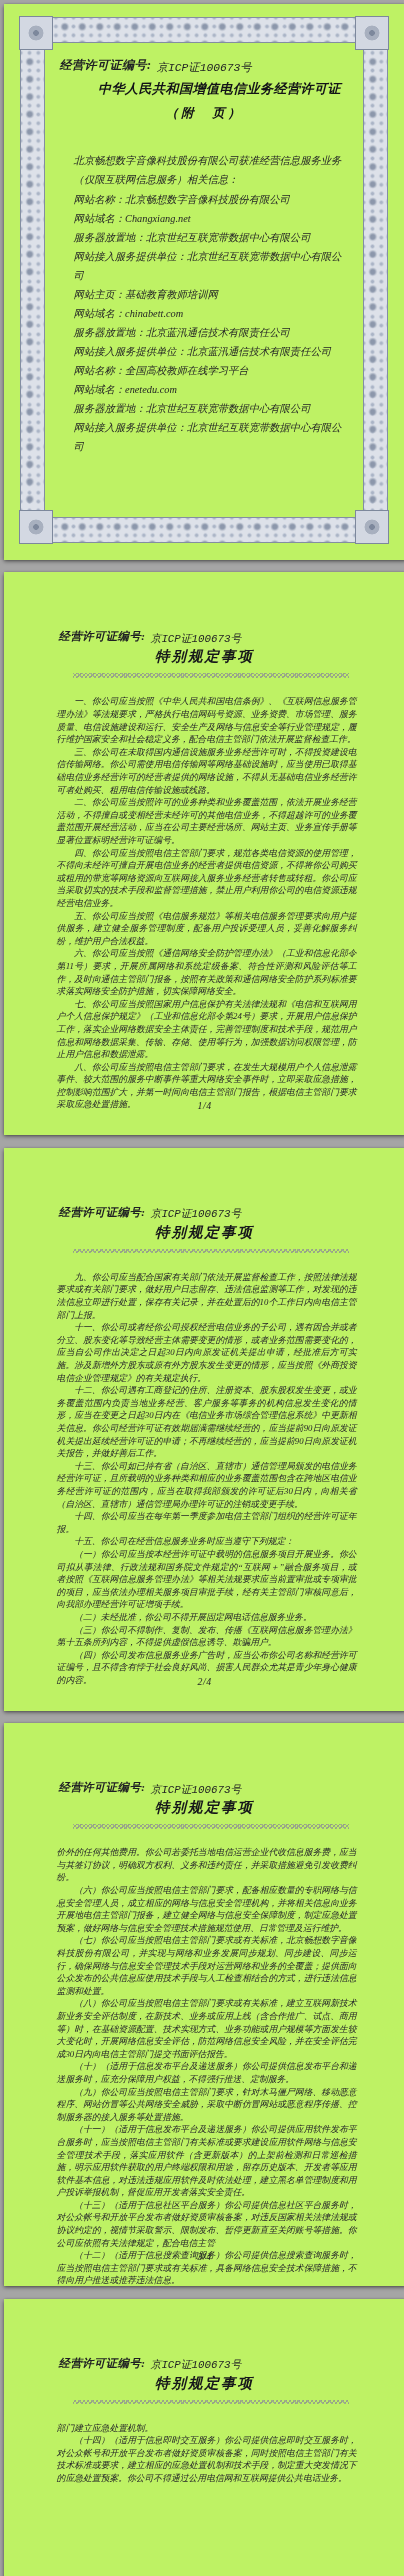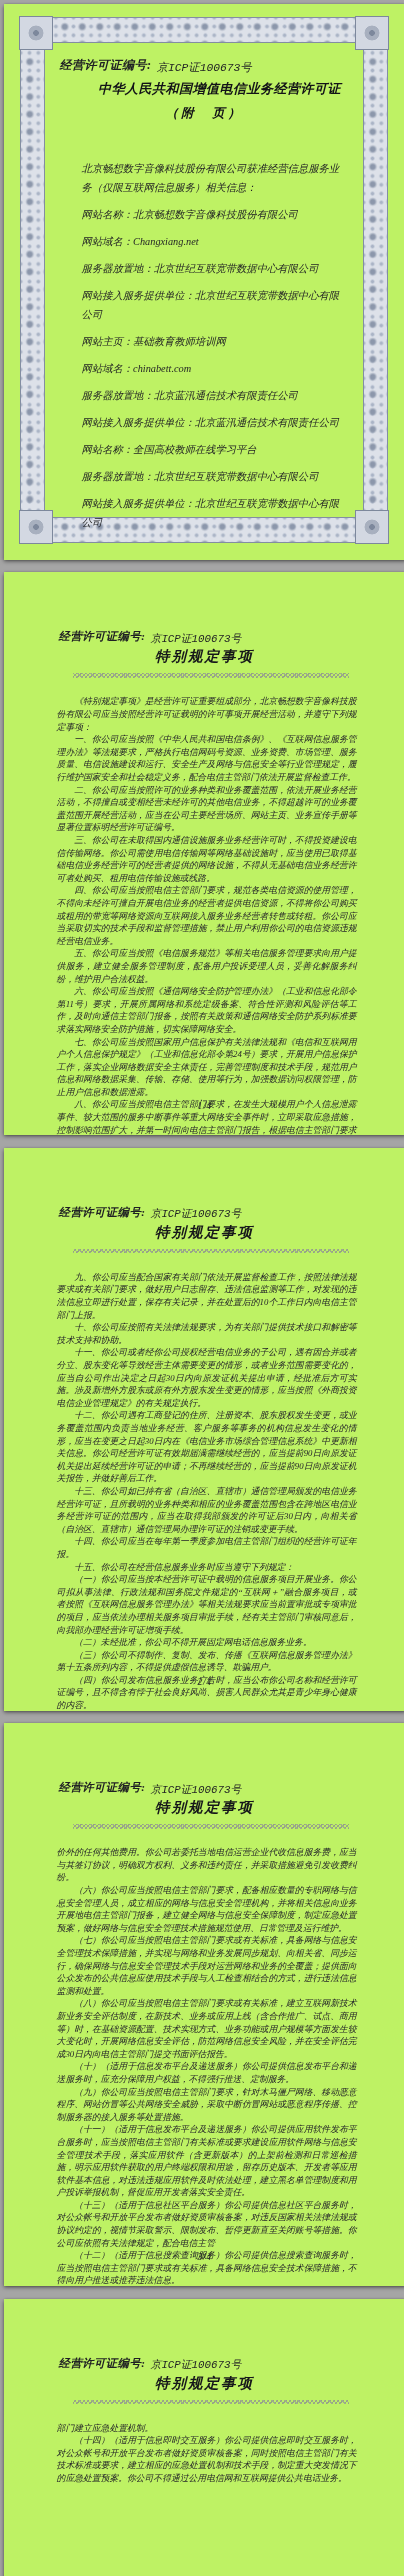--- a/index.html
+++ b/index.html
@@ -52,21 +52,21 @@
   .fc-tl { top:-1px; left:-1px; }   .fc-tr { top:-1px; right:-1px; }
   .fc-bl { bottom:-1px; left:-1px; } .fc-br { bottom:-1px; right:-1px; }
 
   
   .p1-head { position:absolute; top:53px; left:56px; white-space:nowrap; }
   .p1-head .lbl { font-size:12px; font-weight:bold; letter-spacing:0.5px; }
   .p1-head .num { font-size:11.3px; font-family:"Liberation Mono","DejaVu Sans Mono",monospace; position:relative; top:2.1px; margin-left:3.1px; }
   .p1-title { position:absolute; top:76px; left:15px; width:100%; text-align:center; font-size:13px; font-weight:bold; letter-spacing:0.5px; color:#121317; }
   .p1-sub   { position:absolute; top:101px; left:0; width:100%; text-align:center; font-size:12.4px; font-weight:bold; letter-spacing:3.1px; color:#121317; }
   .p1-body  { position:absolute; top:147px; left:70px; width:274px; font-size:10.3px; line-height:19px; }
-  .p1-body p { margin:8px; }
+  .p1-body p { margin:0; }
   .p1-intro { margin-bottom:1px !important; }
 
   
   .pv-head { position:absolute; top:57px; left:55px; white-space:nowrap; }
   .pv-head .lbl { font-size:11.3px; font-weight:bold; letter-spacing:0.5px; }
   .pv-head .num { font-size:10.8px; font-family:"Liberation Mono","DejaVu Sans Mono",monospace; position:relative; top:1.5px; margin-left:3.1px; }
   .pv-title { position:absolute; top:75px; left:0; width:100%; text-align:center; font-size:14.4px; font-weight:bold; letter-spacing:2.1px; color:#16171a; }
   .zigzag {
     position:absolute; top:101px; left:69px; right:57px; height:4.6px;
     background-image:
@@ -110,56 +110,55 @@
       <p class="p1-intro">北京畅想数字音像科技股份有限公司获准经营信息服务业务（仅限互联网信息服务）相关信息：</p>
       <p>网站名称：北京畅想数字音像科技股份有限公司</p>
       <p>网站域名：Changxiang.net</p>
       <p>服务器放置地：北京世纪互联宽带数据中心有限公司</p>
       <p>网站接入服务提供单位：北京世纪互联宽带数据中心有限公司</p>
       <p>网站主页：基础教育教师培训网</p>
       <p>网站域名：chinabett.com</p>
       <p>服务器放置地：北京蓝汛通信技术有限责任公司</p>
       <p>网站接入服务提供单位：北京蓝汛通信技术有限责任公司</p>
       <p>网站名称：全国高校教师在线学习平台</p>
+      <p>网站域名：enetedu.com</p>
       <p>服务器放置地：北京世纪互联宽带数据中心有限公司</p>
       <p>网站接入服务提供单位：北京世纪互联宽带数据中心有限公司</p>
     </div>
   </div>
 
   <div class="page page-prov">
     <div class="pv-head">
       <span class="lbl">经营许可证编号:</span>
       <span class="num">京ICP证100673号</span>
     </div>
     <div class="pv-title">特别规定事项</div>
     <div class="zigzag"></div>
     <div class="pv-body">
-      <p>《特别规定事项》是经营许可证重要组成部分，北京畅想数字音像科技股份有限公司应当按照经营许可证载明的许可事项开展经营活动，并遵守下列规定事项：</p>
       <p>一、你公司应当按照《中华人民共和国电信条例》、《互联网信息服务管理办法》等法规要求，严格执行电信网码号资源、业务资费、市场管理、服务质量、电信设施建设和运行、安全生产及网络与信息安全等行业管理规定，履行维护国家安全和社会稳定义务，配合电信主管部门依法开展监督检查工作。</p>
+      <p>三、你公司在未取得国内通信设施服务业务经营许可时，不得投资建设电信传输网络。你公司需使用电信传输网等网络基础设施时，应当使用已取得基础电信业务经营许可的经营者提供的网络设施，不得从无基础电信业务经营许可者处购买、租用电信传输设施或线路。</p>
       <p>二、你公司应当按照许可的业务种类和业务覆盖范围，依法开展业务经营活动，不得擅自或变相经营未经许可的其他电信业务，不得超越许可的业务覆盖范围开展经营活动，应当在公司主要经营场所、网站主页、业务宣传手册等显著位置标明经营许可证编号。</p>
-      <p>三、你公司在未取得国内通信设施服务业务经营许可时，不得投资建设电信传输网络。你公司需使用电信传输网等网络基础设施时，应当使用已取得基础电信业务经营许可的经营者提供的网络设施，不得从无基础电信业务经营许可者处购买、租用电信传输设施或线路。</p>
       <p>四、你公司应当按照电信主管部门要求，规范各类电信资源的使用管理，不得向未经许可擅自开展电信业务的经营者提供电信资源，不得将你公司购买或租用的带宽等网络资源向互联网接入服务业务经营者转售或转租。你公司应当采取切实的技术手段和监督管理措施，禁止用户利用你公司的电信资源违规经营电信业务。</p>
       <p>五、你公司应当按照《电信服务规范》等相关电信服务管理要求向用户提供服务，建立健全服务管理制度，配备用户投诉受理人员，妥善化解服务纠纷，维护用户合法权益。</p>
       <p>六、你公司应当按照《通信网络安全防护管理办法》（工业和信息化部令第11号）要求，开展所属网络和系统定级备案、符合性评测和风险评估等工作，及时向通信主管部门报备，按照有关政策和通信网络安全防护系列标准要求落实网络安全防护措施，切实保障网络安全。</p>
       <p>七、你公司应当按照国家用户信息保护有关法律法规和《电信和互联网用户个人信息保护规定》（工业和信息化部令第24号）要求，开展用户信息保护工作，落实企业网络数据安全主体责任，完善管理制度和技术手段，规范用户信息和网络数据采集、传输、存储、使用等行为，加强数据访问权限管理，防止用户信息和数据泄露。</p>
       <p>八、你公司应当按照电信主管部门要求，在发生大规模用户个人信息泄露事件、较大范围的服务中断事件等重大网络安全事件时，立即采取应急措施，控制影响范围扩大，并第一时间向电信主管部门报告，根据电信主管部门要求采取应急处置措施。</p>
     </div>
     <div class="pv-footer">1/4</div>
   </div>
 
   <div class="page page-prov">
     <div class="pv-head">
       <span class="lbl">经营许可证编号:</span>
       <span class="num">京ICP证100673号</span>
     </div>
     <div class="pv-title">特别规定事项</div>
     <div class="zigzag"></div>
     <div class="pv-body">
       <p>九、你公司应当配合国家有关部门依法开展监督检查工作，按照法律法规要求或有关部门要求，做好用户日志留存、违法信息监测等工作，对发现的违法信息立即进行处置，保存有关记录，并在处置后的10个工作日内向电信主管部门上报。</p>
-      <p>十、你公司应按照有关法律法规要求，为有关部门提供技术接口和解密等技术支持和协助。</p>
       <p>十一、你公司或者经你公司授权经营电信业务的子公司，遇有因合并或者分立、股东变化等导致经营主体需要变更的情形，或者业务范围需要变化的，应当自公司作出决定之日起30日内向原发证机关提出申请，经批准后方可实施。涉及新增外方股东或原有外方股东发生变更的情形，应当按照《外商投资电信企业管理规定》的有关规定执行。</p>
       <p>十二、你公司遇有工商登记的住所、注册资本、股东股权发生变更，或业务覆盖范围内负责当地业务经营、客户服务等事务的机构信息发生变化的情形，应当在变更之日起30日内在《电信业务市场综合管理信息系统》中更新相关信息。你公司经营许可证有效期届满需继续经营的，应当提前90日向原发证机关提出延续经营许可证的申请；不再继续经营的，应当提前90日向原发证机关报告，并做好善后工作。</p>
       <p>十三、你公司如已持有省（自治区、直辖市）通信管理局颁发的电信业务经营许可证，且所载明的业务种类和相应的业务覆盖范围包含在跨地区电信业务经营许可证的范围内，应当在取得我部颁发的许可证后30日内，向相关省（自治区、直辖市）通信管理局办理许可证的注销或变更手续。</p>
       <p>十四、你公司应当在每年第一季度参加电信主管部门组织的经营许可证年报。</p>
       <p>十五、你公司在经营信息服务业务时应当遵守下列规定：</p>
       <p>（一）你公司应当按本经营许可证中载明的信息服务项目开展业务。你公司拟从事法律、行政法规和国务院文件规定的“互联网＋”融合服务项目，或者按照《互联网信息服务管理办法》等相关法规要求应当前置审批或专项审批的项目，应当依法办理相关服务项目审批手续，经有关主管部门审核同意后，向我部办理经营许可证增项手续。</p>
       <p>（二）未经批准，你公司不得开展固定网电话信息服务业务。</p>
       <p>（三）你公司不得制作、复制、发布、传播《互联网信息服务管理办法》第十五条所列内容，不得提供虚假信息诱导、欺骗用户。</p>
       <p>（四）你公司发布信息服务业务广告时，应当公布你公司名称和经营许可证编号，且不得含有悖于社会良好风尚、损害人民群众尤其是青少年身心健康的内容。</p>
 
@@ -170,21 +169,21 @@
   <div class="page page-prov">
     <div class="pv-head">
       <span class="lbl">经营许可证编号:</span>
       <span class="num">京ICP证100673号</span>
     </div>
     <div class="pv-title">特别规定事项</div>
     <div class="zigzag"></div>
     <div class="pv-body">
       <p class="cont">价外的任何其他费用。你公司若委托当地电信运营企业代收信息服务费，应当与其签订协议，明确双方权利、义务和违约责任，并采取措施避免引发收费纠纷。</p>
       <p>（六）你公司应当按照电信主管部门要求，配备相应数量的专职网络与信息安全管理人员，成立相应的网络与信息安全管理机构，并将相关信息向业务开展地电信主管部门报备，建立健全网络与信息安全保障制度，制定应急处置预案，做好网络与信息安全管理技术措施规范使用、日常管理及运行维护。</p>
-      <p>（七）你公司应当按照电信主管部门要求或有关标准，具备网络与信息安全管理技术保障措施，并实现与网络和业务发展同步规划、向相关省、同步运行，确保网络与信息安全管理技术手段对运营网络和业务的全覆盖；提供面向公众发布的公共信息应使用技术手段与人工检查相结合的方式，进行违法信息监测和处置。</p>
+      <p>（七）你公司应当按照电信主管部门要求或有关标准，北京畅想数字音像科技股份有限公司，并实现与网络和业务发展同步规划、同步建设、同步运行，确保网络与信息安全管理技术手段对运营网络和业务的全覆盖；提供面向公众发布的公共信息应使用技术手段与人工检查相结合的方式，进行违法信息监测和处置。</p>
       <p>（八）你公司应当按照电信主管部门要求或有关标准，建立互联网新技术新业务安全评估制度，在新技术、业务或应用上线（含合作推广、试点、商用等）时，在基础资源配置、技术实现方式、业务功能或用户规模等方面发生较大变化时，开展网络信息安全评估，防范网络信息安全风险，并在安全评估完成30日内向电信主管部门提交书面评估报告。</p>
       <p>（十）（适用于信息发布平台及递送服务）你公司提供信息发布平台和递送服务时，应充分保障用户权益，不得强行推送、定制服务。</p>
       <p>（九）你公司应当按照电信主管部门要求，针对木马僵尸网络、移动恶意程序、网站仿冒等公共网络安全威胁，采取中断仿冒网站或恶意程序传播、控制服务器的接入服务等处置措施。</p>
       <p>（十一）（适用于信息发布平台及递送服务）你公司提供应用软件发布平台服务时，应当按照电信主管部门有关标准或要求建设应用软件网络与信息安全管理技术手段，落实应用软件（含更新版本）的上架前检测和日常巡检措施，明示应用软件获取的用户终端权限和用途，留存历史版本、开发者等应用软件基本信息，对违法违规应用软件及时依法处理，建立黑名单管理制度和用户投诉举报机制，督促应用开发者落实安全责任。</p>
       <p>（十三）（适用于信息社区平台服务）你公司提供信息社区平台服务时，对公众帐号和开放平台发布者做好资质审核备案，对违反国家相关法律法规或协议约定的，视情节采取警示、限制发布、暂停更新直至关闭账号等措施。你公司应依照有关法律规定，配合电信主管</p>
       <p>（十二）（适用于信息搜索查询服务）你公司提供信息搜索查询服务时，应当按照电信主管部门要求或有关标准，具备网络信息安全技术保障措施，不得向用户推送或推荐违法信息。</p>
     </div>
     <div class="pv-footer">3/4</div>
   </div>
 

